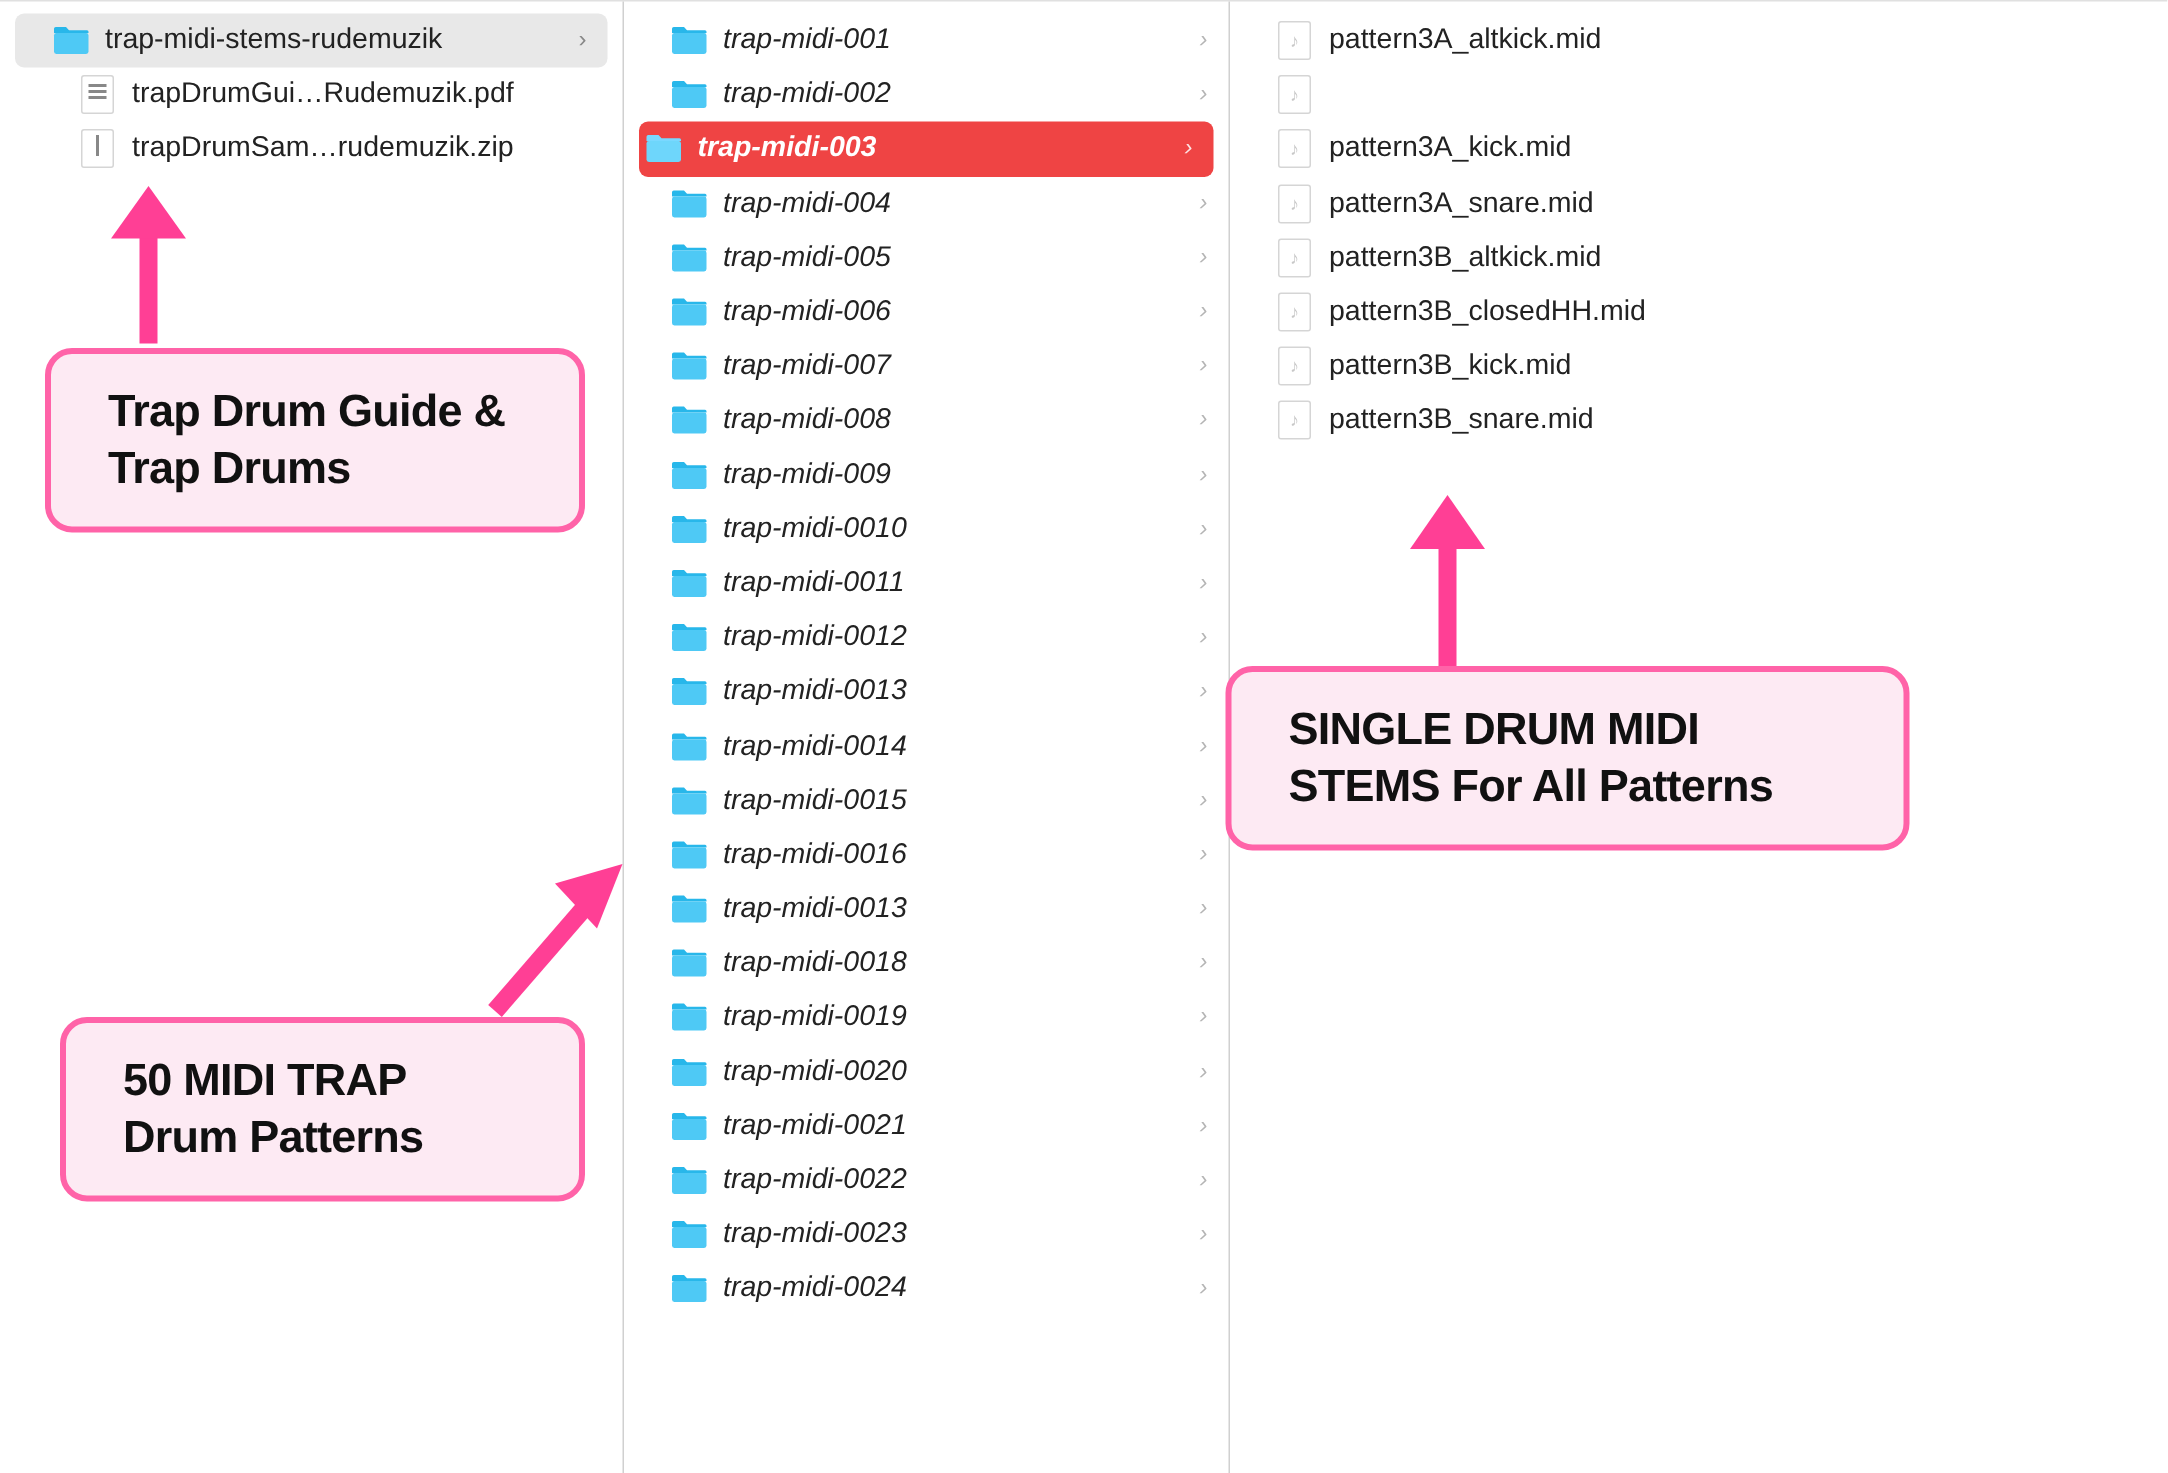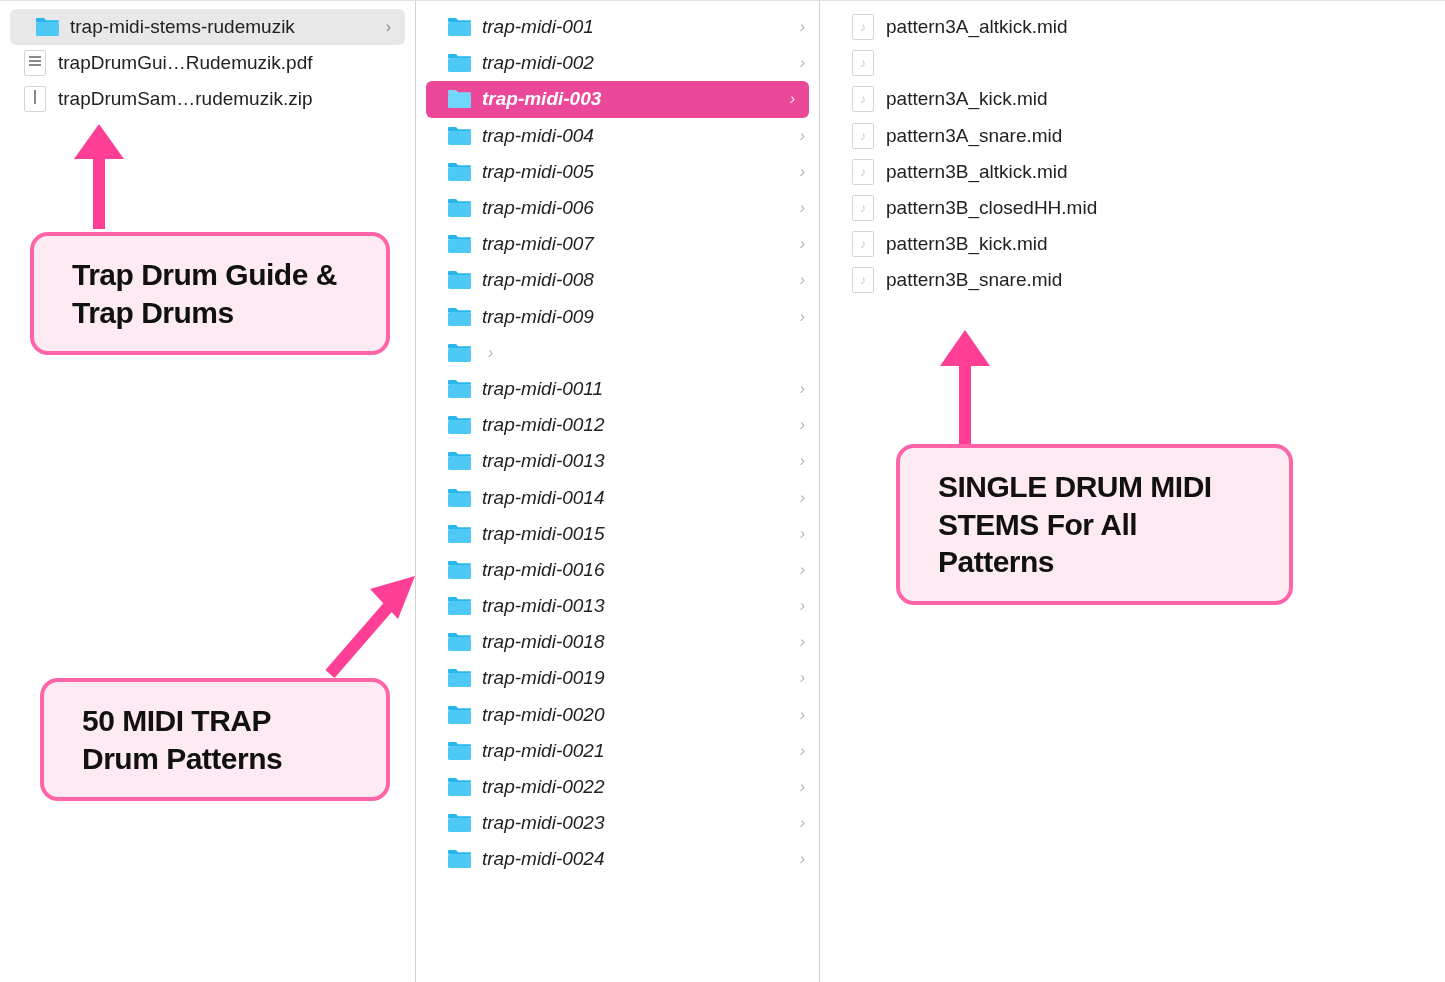--- a/index.html
+++ b/index.html
@@ -40,21 +40,21 @@
     }
     .row {
       display: flex;
       align-items: center;
       height: 36.2px;
       padding: 0 10px 0 30px;
       cursor: default;
       position: relative;
     }
     .col1 .row {
-      padding-left: 22px;
+      padding-left: 52px;
     }
     .row .icon-slot {
       width: 26px;
       height: 26px;
       margin-right: 10px;
       display: flex;
       align-items: center;
       justify-content: center;
       flex-shrink: 0;
     }
@@ -76,24 +76,24 @@
       background: #e8e8e8;
       border-radius: 6px;
       margin: 0 10px;
       padding-left: 24px;
       align-items: center;
     }
     .row.selected-gray .chev {
       color: #888;
     }
     .row.selected-blue {
-      background: #ec4899;
+      background: #ef4444;
       border-radius: 6px;
       margin: 0 10px;
-      padding-left: 20px;
+      padding-left: 3px;
       align-items: center;
     }
     .row.selected-blue .label {
       color: #ffffff;
       font-weight: 600;
     }
     .row.selected-blue .chev {
       color: rgba(255,255,255,0.85);
     }
     .folder-icon {
@@ -166,23 +166,23 @@
       left: 30px;
       top: 232px;
       width: 360px;
     }
     .callout2 {
       left: 40px;
       top: 678px;
       width: 350px;
     }
     .callout3 {
-      left: 896px;
+      left: 817px;
       top: 444px;
-      width: 397px;
+      width: 456px;
     }
   </style>
 </head>
 <body>
 
 <div class="finder">
   <div class="column col1" id="col1">
       <div class="row selected-gray">
         <span class="icon-slot">
           <span class="folder-icon">
@@ -319,20 +319,21 @@
       </div>
       <div class="row">
         <span class="icon-slot">
           <span class="folder-icon">
             <svg viewBox="0 0 25 20">
     <path d="M1 4 L1 2.2 Q1 1 2.2 1 L9 1 L11 3.2 L23 3.2 Q24 3.2 24 4.2 L24 5 L1 5 Z" fill="#28b7ea"></path>
     <rect x="1" y="5" width="23" height="14" rx="1.6" fill="#4ec9f5"></rect>
   </svg>
           </span>
         </span>
+        <span class="label">trap-midi-0010</span>
         <span class="chev">›</span>
       </div>
       <div class="row">
         <span class="icon-slot">
           <span class="folder-icon">
             <svg viewBox="0 0 25 20">
     <path d="M1 4 L1 2.2 Q1 1 2.2 1 L9 1 L11 3.2 L23 3.2 Q24 3.2 24 4.2 L24 5 L1 5 Z" fill="#28b7ea"></path>
     <rect x="1" y="5" width="23" height="14" rx="1.6" fill="#4ec9f5"></rect>
   </svg>
           </span>

